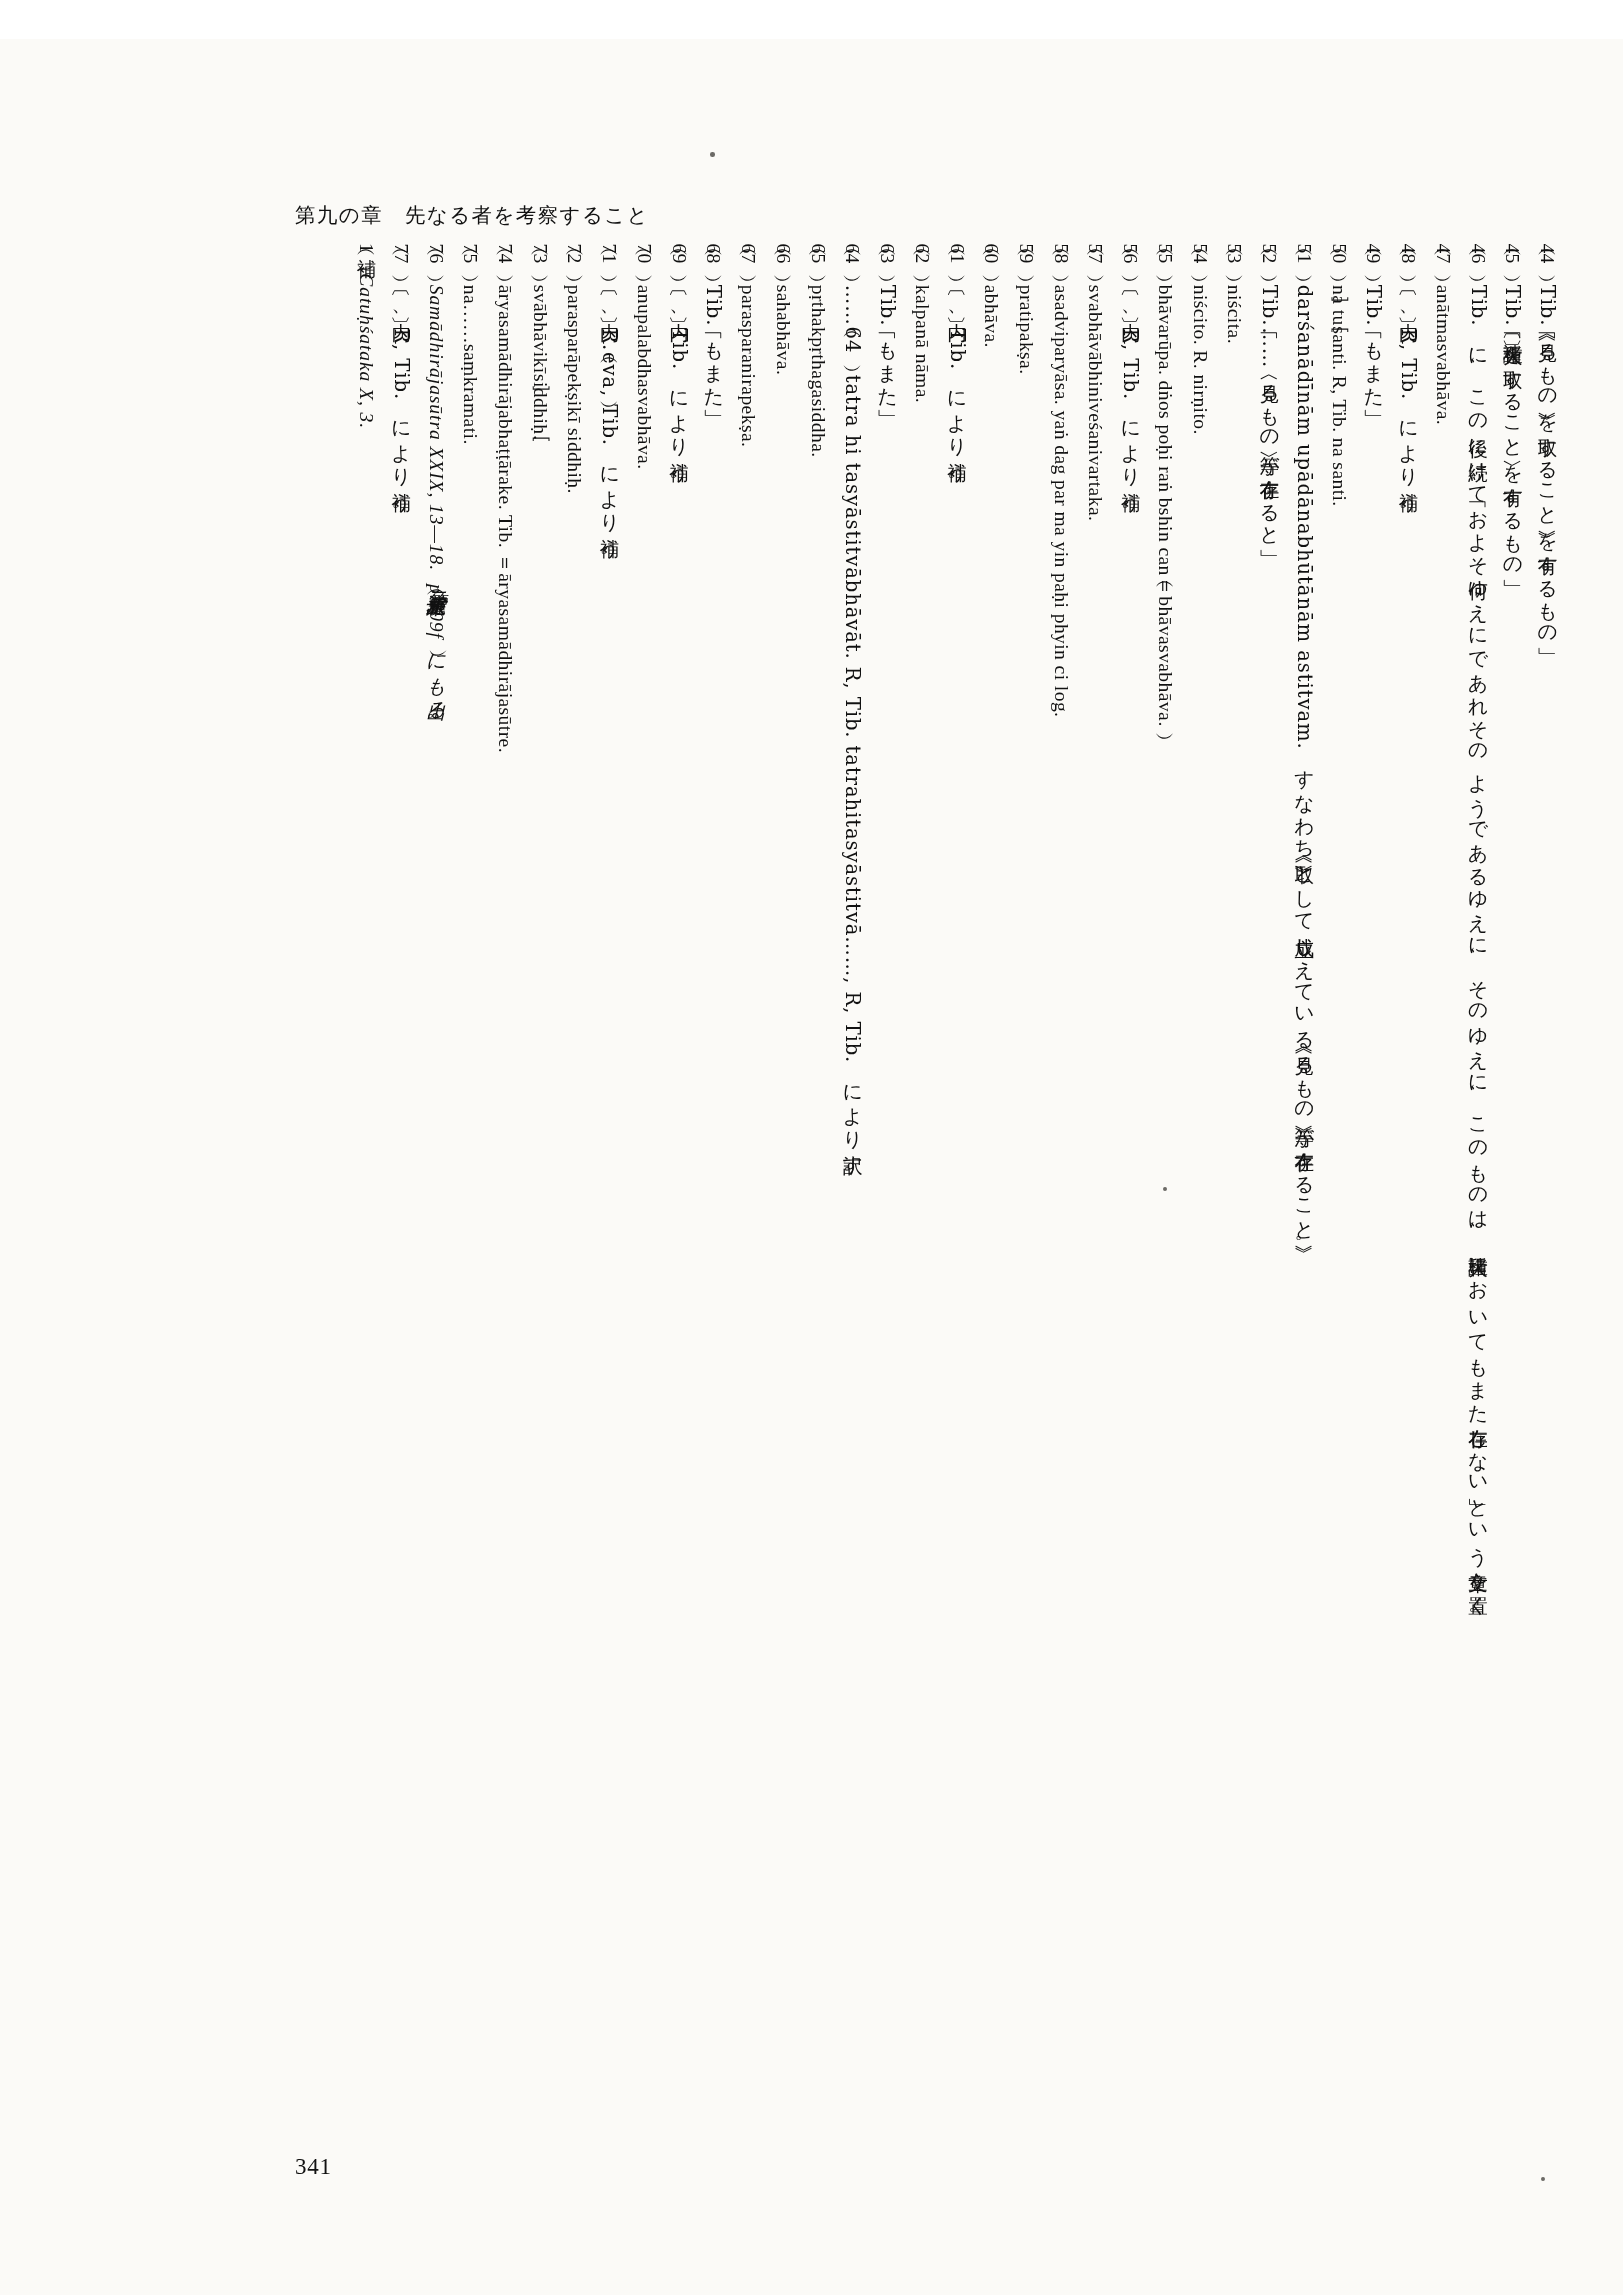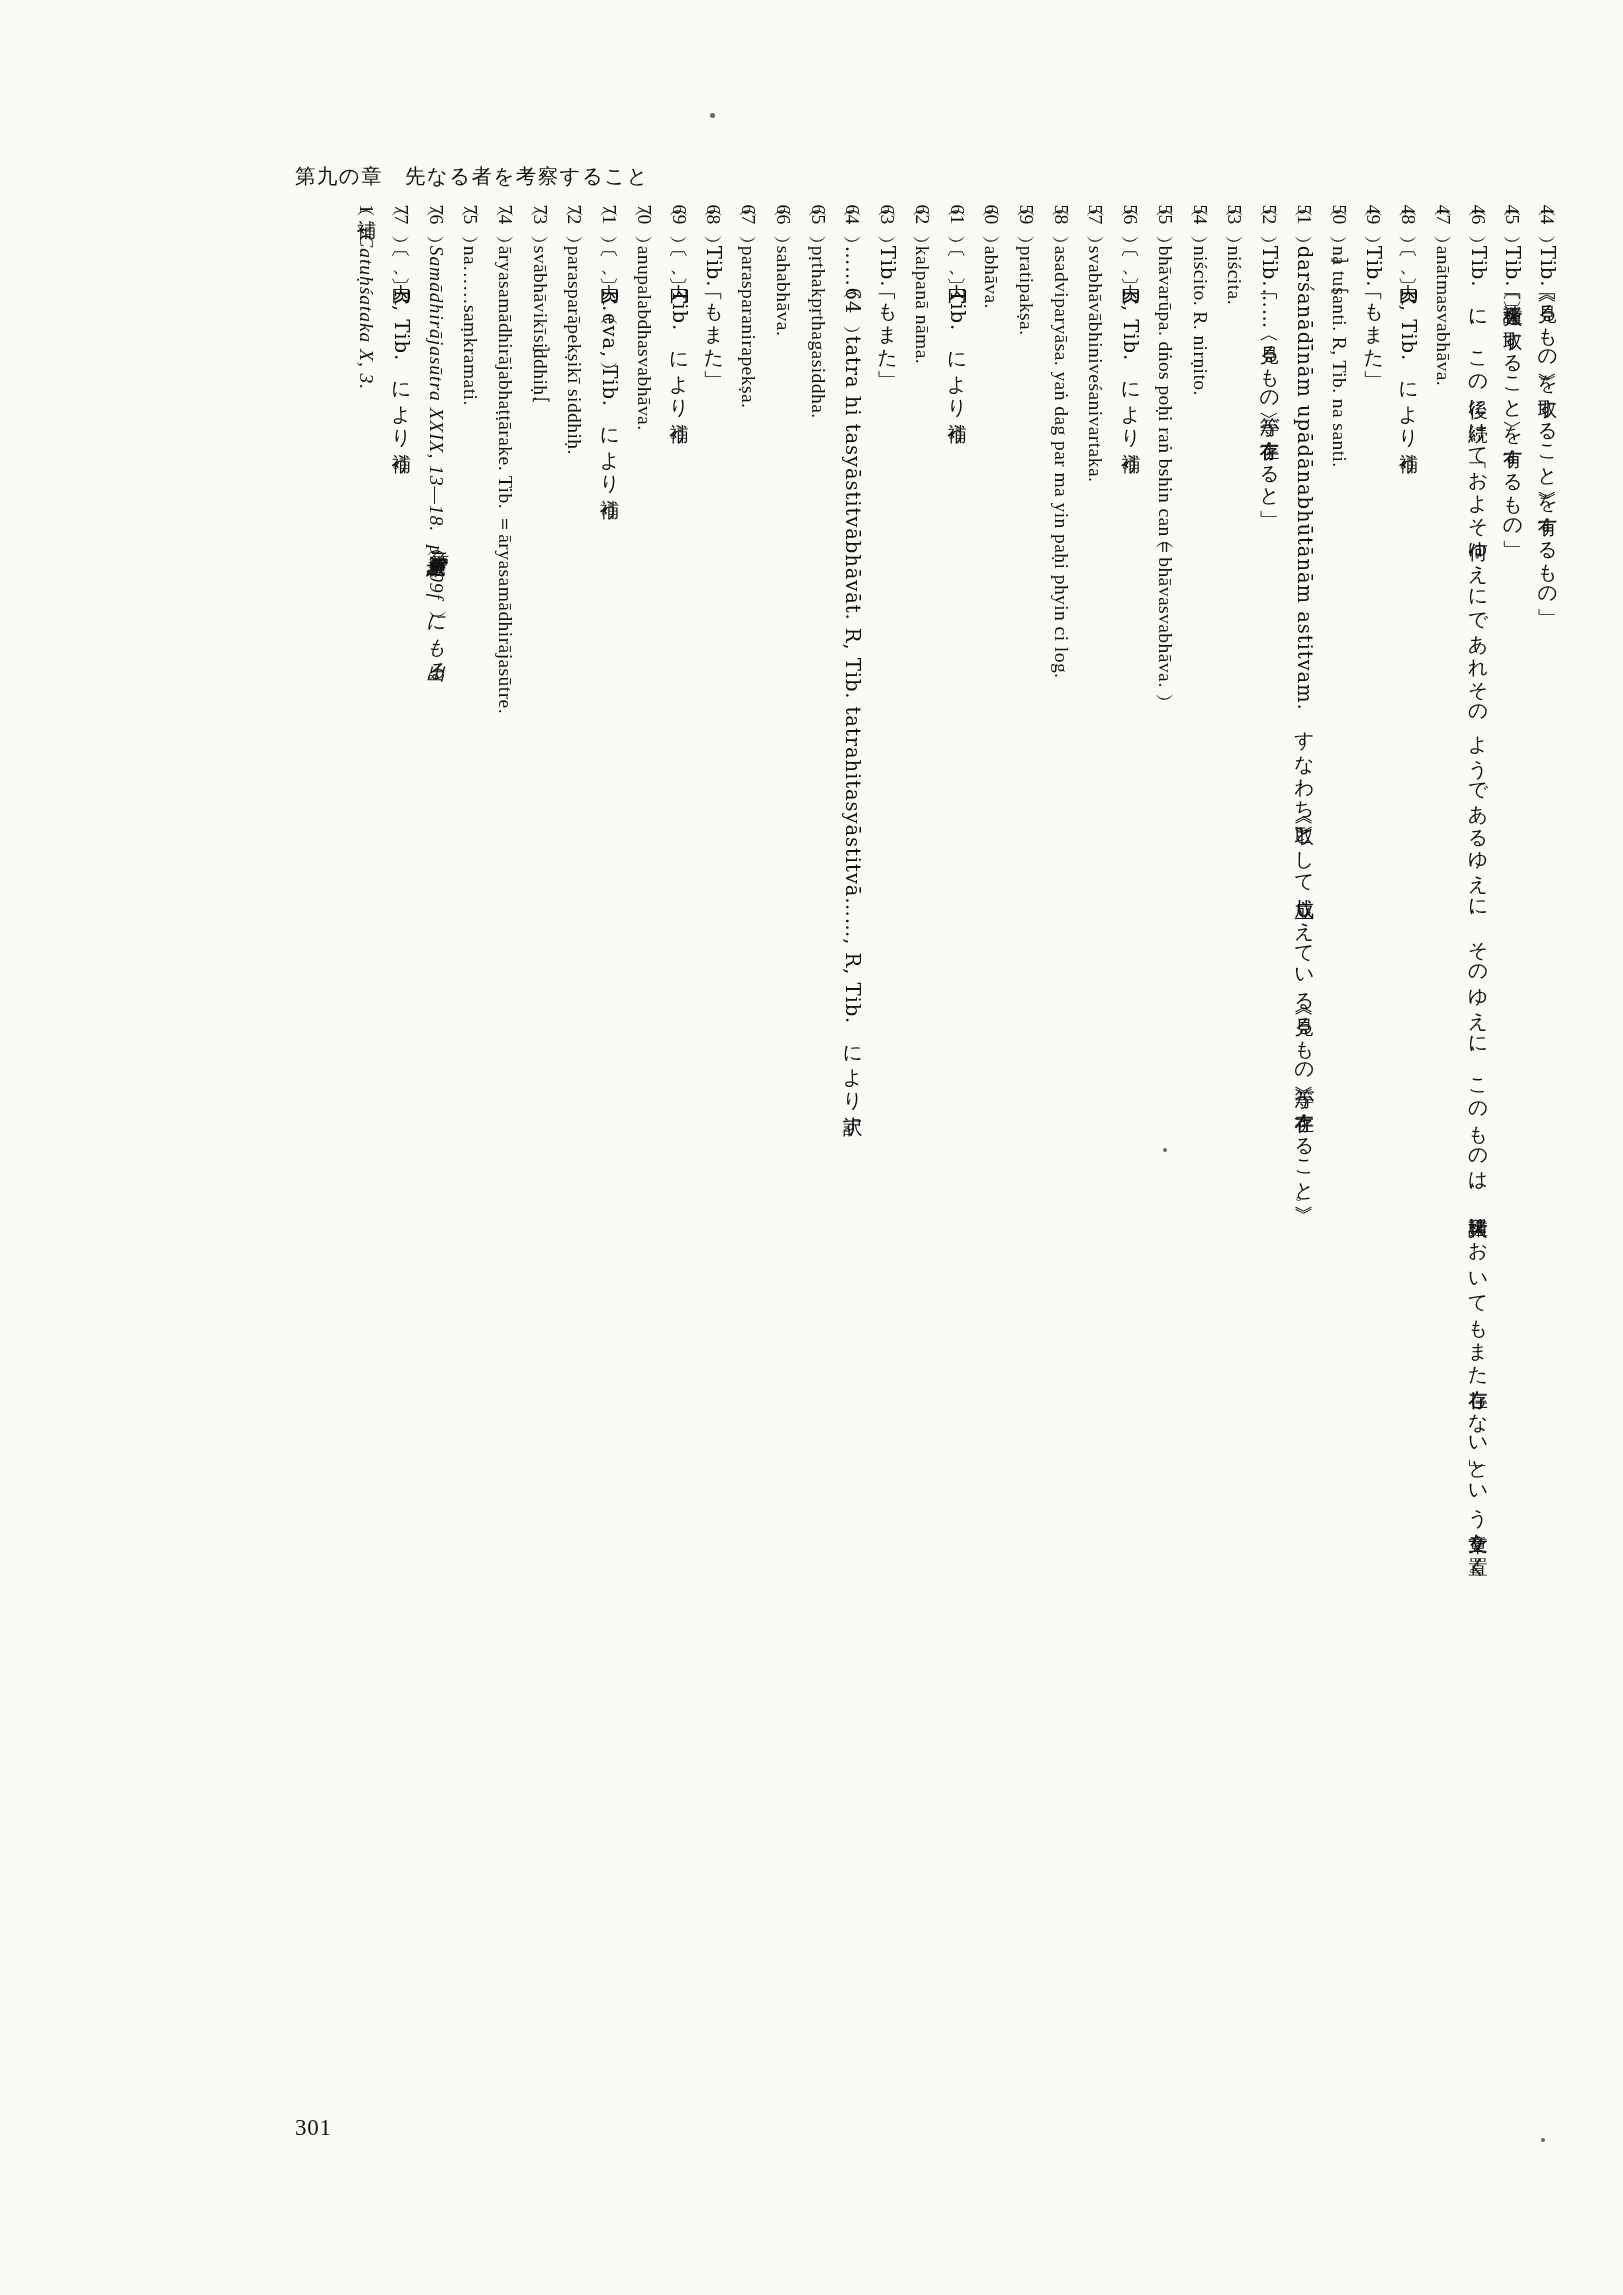--- a/index.html
+++ b/index.html
@@ -12,20 +12,21 @@
     height: 2295px;
     position: relative;
     font-family: "Liberation Serif", serif;
     color: #111111;
     overflow: hidden;
   }
   .page {
     position: absolute;
     inset: 0;
     background: #fbfaf7;
+    margin-top: 39px;
   }
   
   .running-head {
     position: absolute;
     top: 162px;
     left: 295px;
     font-size: 20.4px;
     letter-spacing: 1.5px;
     font-family: "DejaVu Serif", serif;
     white-space: nowrap;
@@ -142,20 +143,20 @@
       <div class="note"><span class="num rom">（73）</span>　<span class="rom">svābhāvikī［siddhiḥ］.</span></div>
       <div class="note"><span class="num rom">（74）</span>　<span class="rom">āryasamādhirājabhaṭṭārake. Tib. ＝āryasamādhirājasūtre.</span></div>
       <div class="note"><span class="num rom">（75）</span>　<span class="rom">na……saṃkramati.</span></div>
       <div class="note"><span class="num rom">（76）</span>　<span class="ital">Samādhirājasūtra XXIX, 13—18. 第二章註釈末尾（p.109f）にも出る。</span></div>
       <div class="note"><span class="num rom">（77）</span>　<span>〔　〕内、R, Tib. により補う。</span></div>
       <div class="note"><span class="num">補（1）</span>　<span class="ital">Catuḥśataka X, 3.</span></div>
     </div>
 
   </div>
 
-  <div class="folio">301</div>
+  <div class="folio">341</div>
 
   <div class="speck" style="left:710px; top:113px; width:4.5px; height:4.5px;"></div>
   <div class="speck" style="left:1163px; top:1148px; width:3.8px; height:3.8px;"></div>
   <div class="speck" style="left:1541px; top:2138px; width:3.8px; height:3.8px;"></div>
 
 </div>
 
 
 </body></html>

